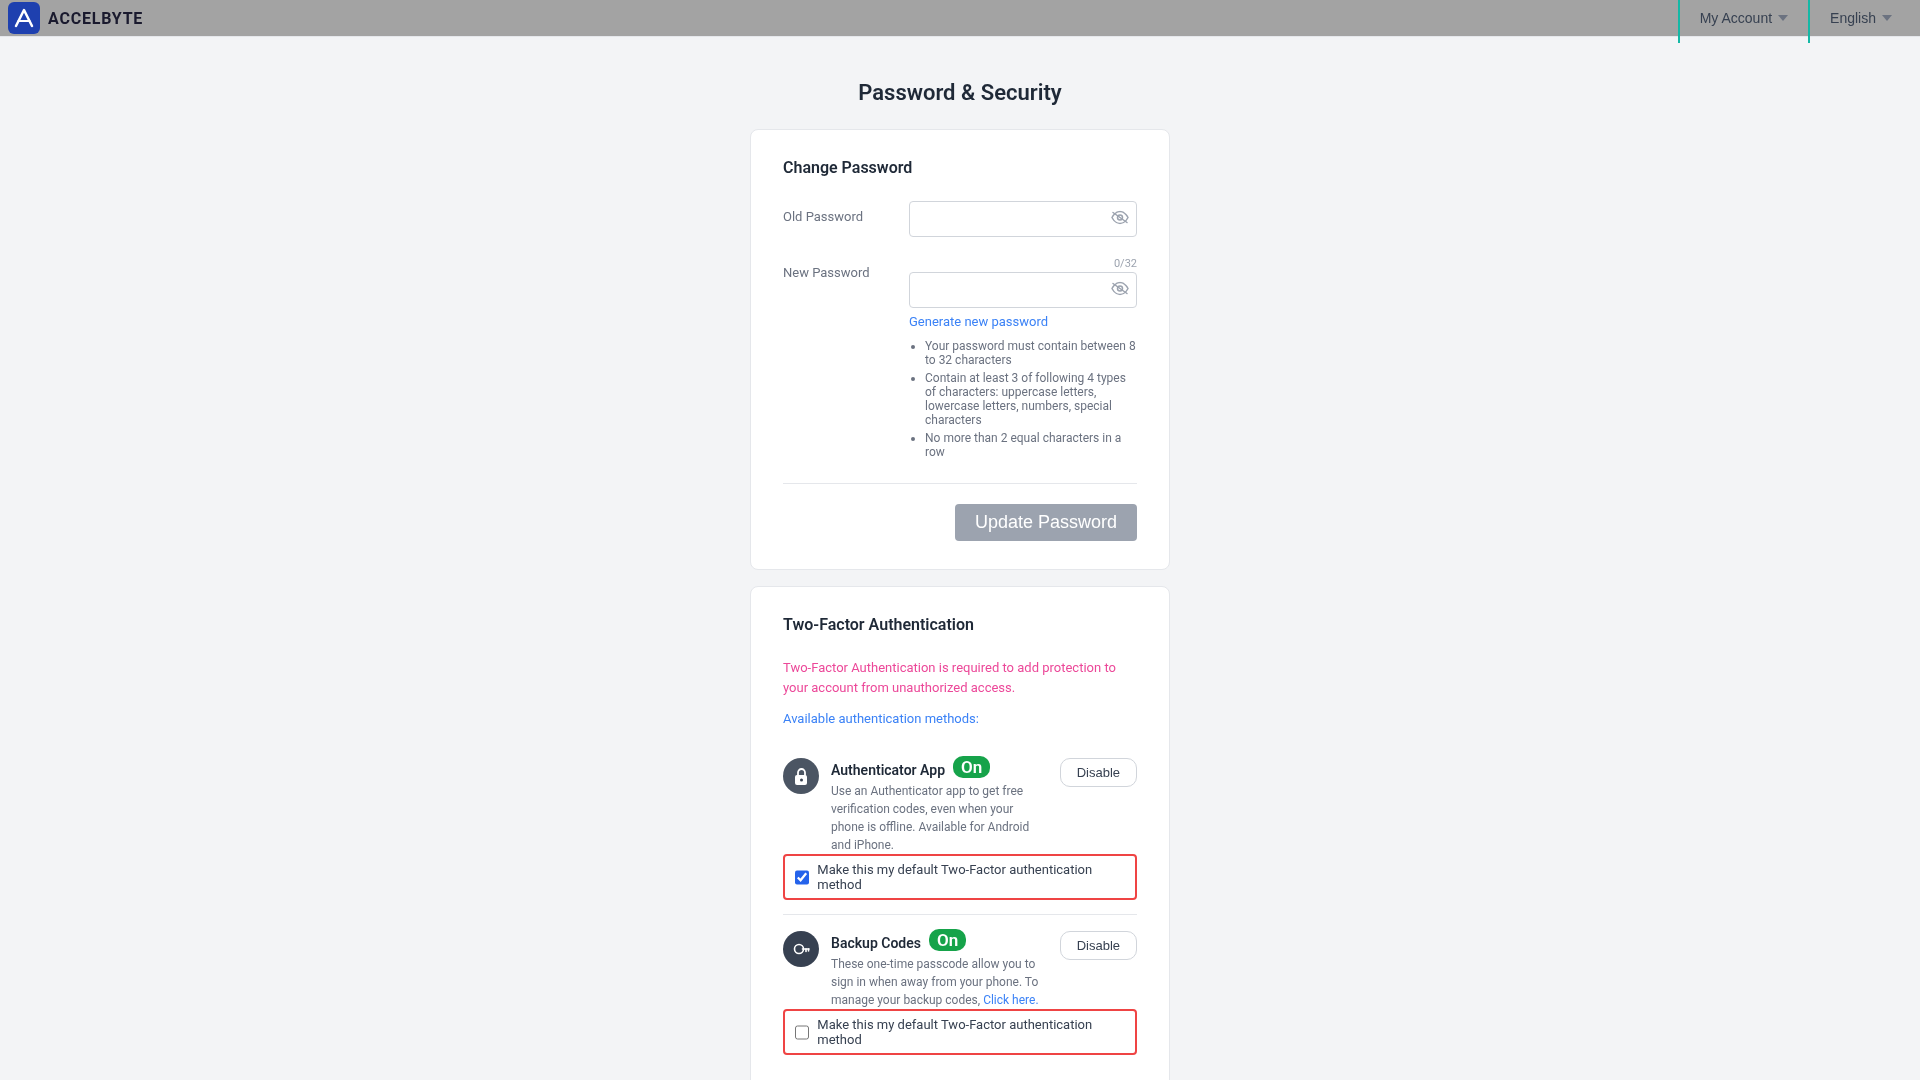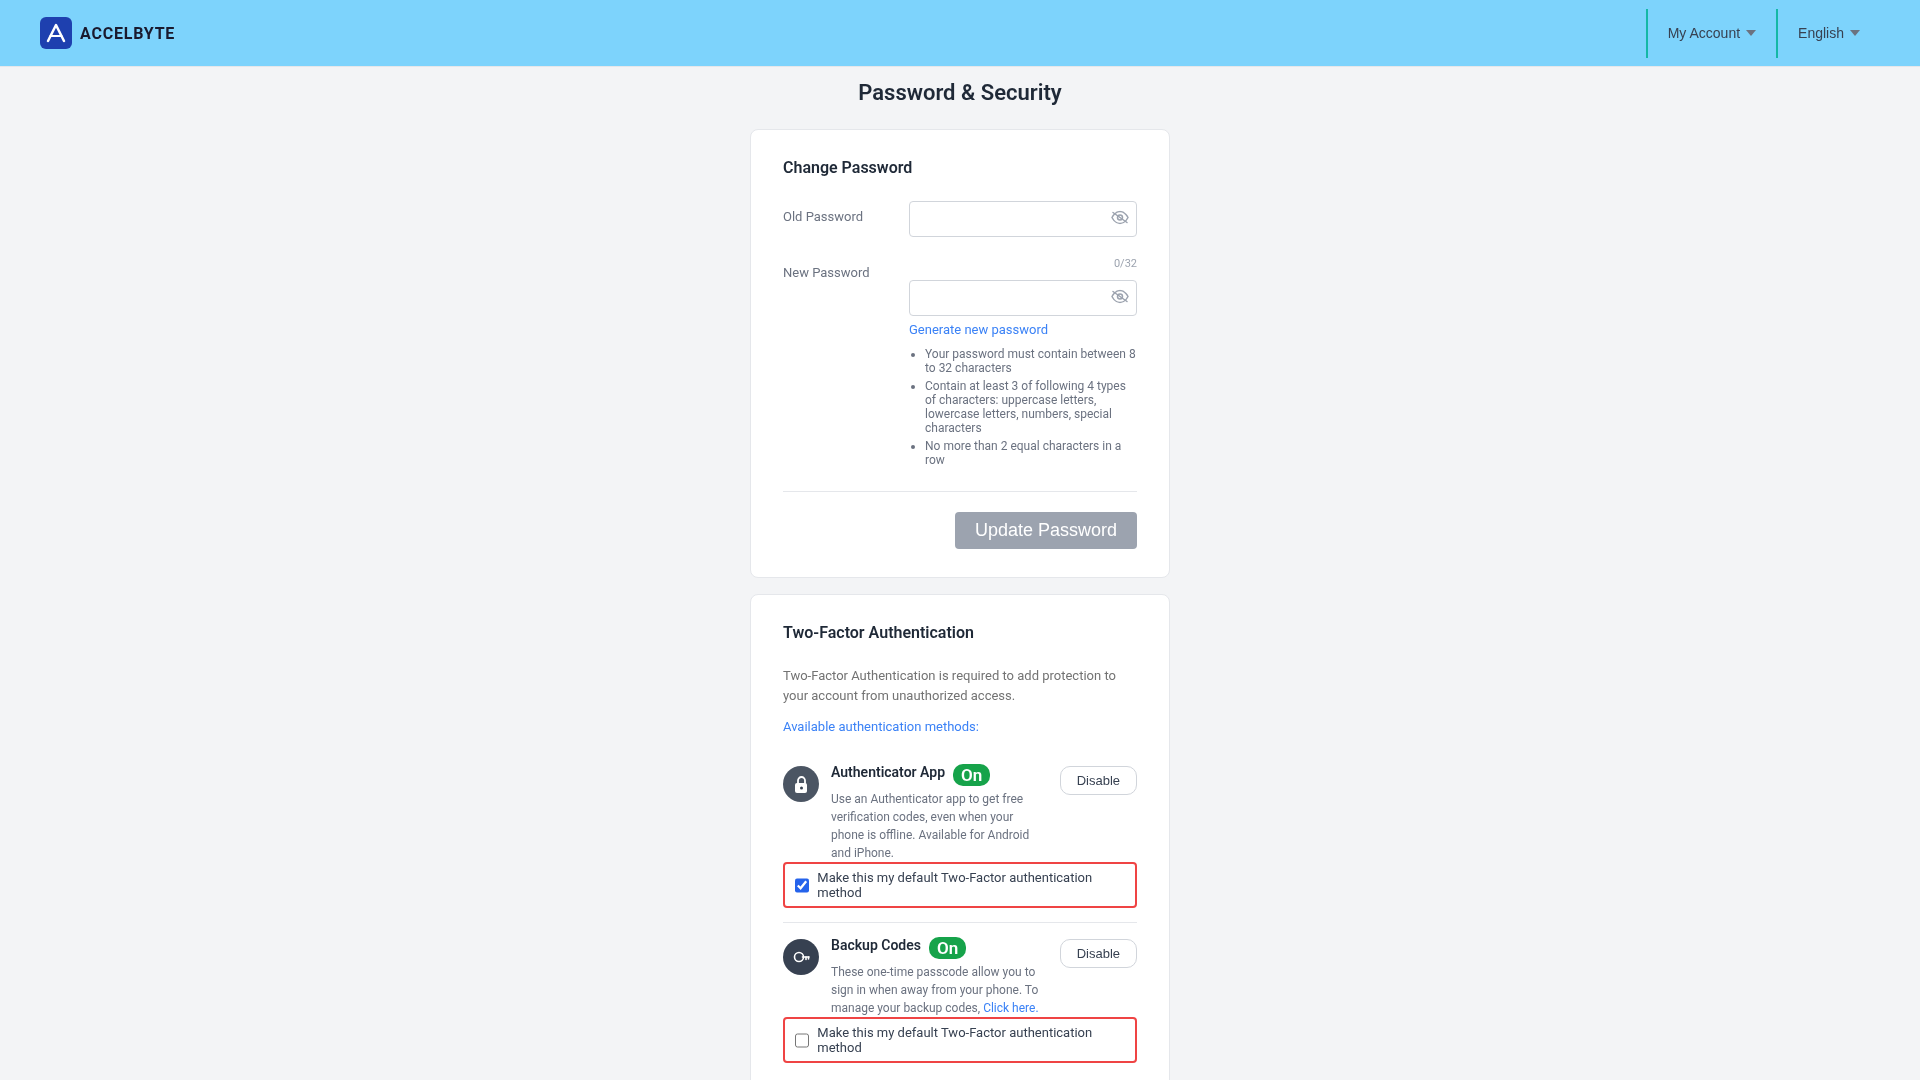--- a/index.html
+++ b/index.html
@@ -8,26 +8,26 @@
       background: #f3f4f6;
       min-height: 1080px;
       font-size: 14px;
       color: #333;
     }
 
     
     .top-nav {
       position: fixed;
       top: 0; left: 0; right: 0;
-      height: 67px;
-      background: #7dd3fc;
+      height: 37px;
+      background: #a3a3a3;
       border-bottom: 1px solid #e5e7eb;
       display: flex;
       align-items: center;
-      padding: 0 40px;
+      padding: 0 8px;
       z-index: 100;
     }
     .nav-logo {
       display: flex;
       align-items: center;
       gap: 8px;
       flex: 1;
     }
     .logo-icon {
       width: 32px;
@@ -111,21 +111,21 @@
       min-width: 110px;
       padding-top: 8px;
     }
     .form-input-wrap {
       flex: 1;
     }
     .input-counter {
       font-size: 11px;
       color: #9ca3af;
       text-align: right;
-      margin-bottom: 10px;
+      margin-bottom: 2px;
     }
     .input-field-row {
       position: relative;
     }
     .input-field {
       width: 100%;
       height: 36px;
       border: 1px solid #d1d5db;
       border-radius: 4px;
       padding: 0 36px 0 10px;
@@ -176,21 +176,21 @@
       border: none;
       border-radius: 4px;
       padding: 8px 20px;
       font-size: 18px;
       cursor: pointer;
     }
 
     
     .tfa-desc {
       font-size: 13px;
-      color: #737373;
+      color: #ec4899;
       margin-bottom: 14px;
       line-height: 1.5;
     }
     .available-methods-label {
       font-size: 13px;
       color: #3b82f6;
       margin-bottom: 16px;
     }
     .method-item {
       padding: 14px 0;
@@ -221,21 +221,21 @@
       background: #4b5563;
     }
     .method-icon.key-icon-bg {
       background: #374151;
     }
     .method-body {
       flex: 1;
     }
     .method-title-row {
       display: flex;
-      align-items: flex-start;
+      align-items: flex-end;
       gap: 8px;
       margin-bottom: 4px;
     }
     .method-name {
       font-size: 14px;
       font-weight: 600;
       color: #1f2937;
     }
     .badge-on {
       background: #16a34a;

